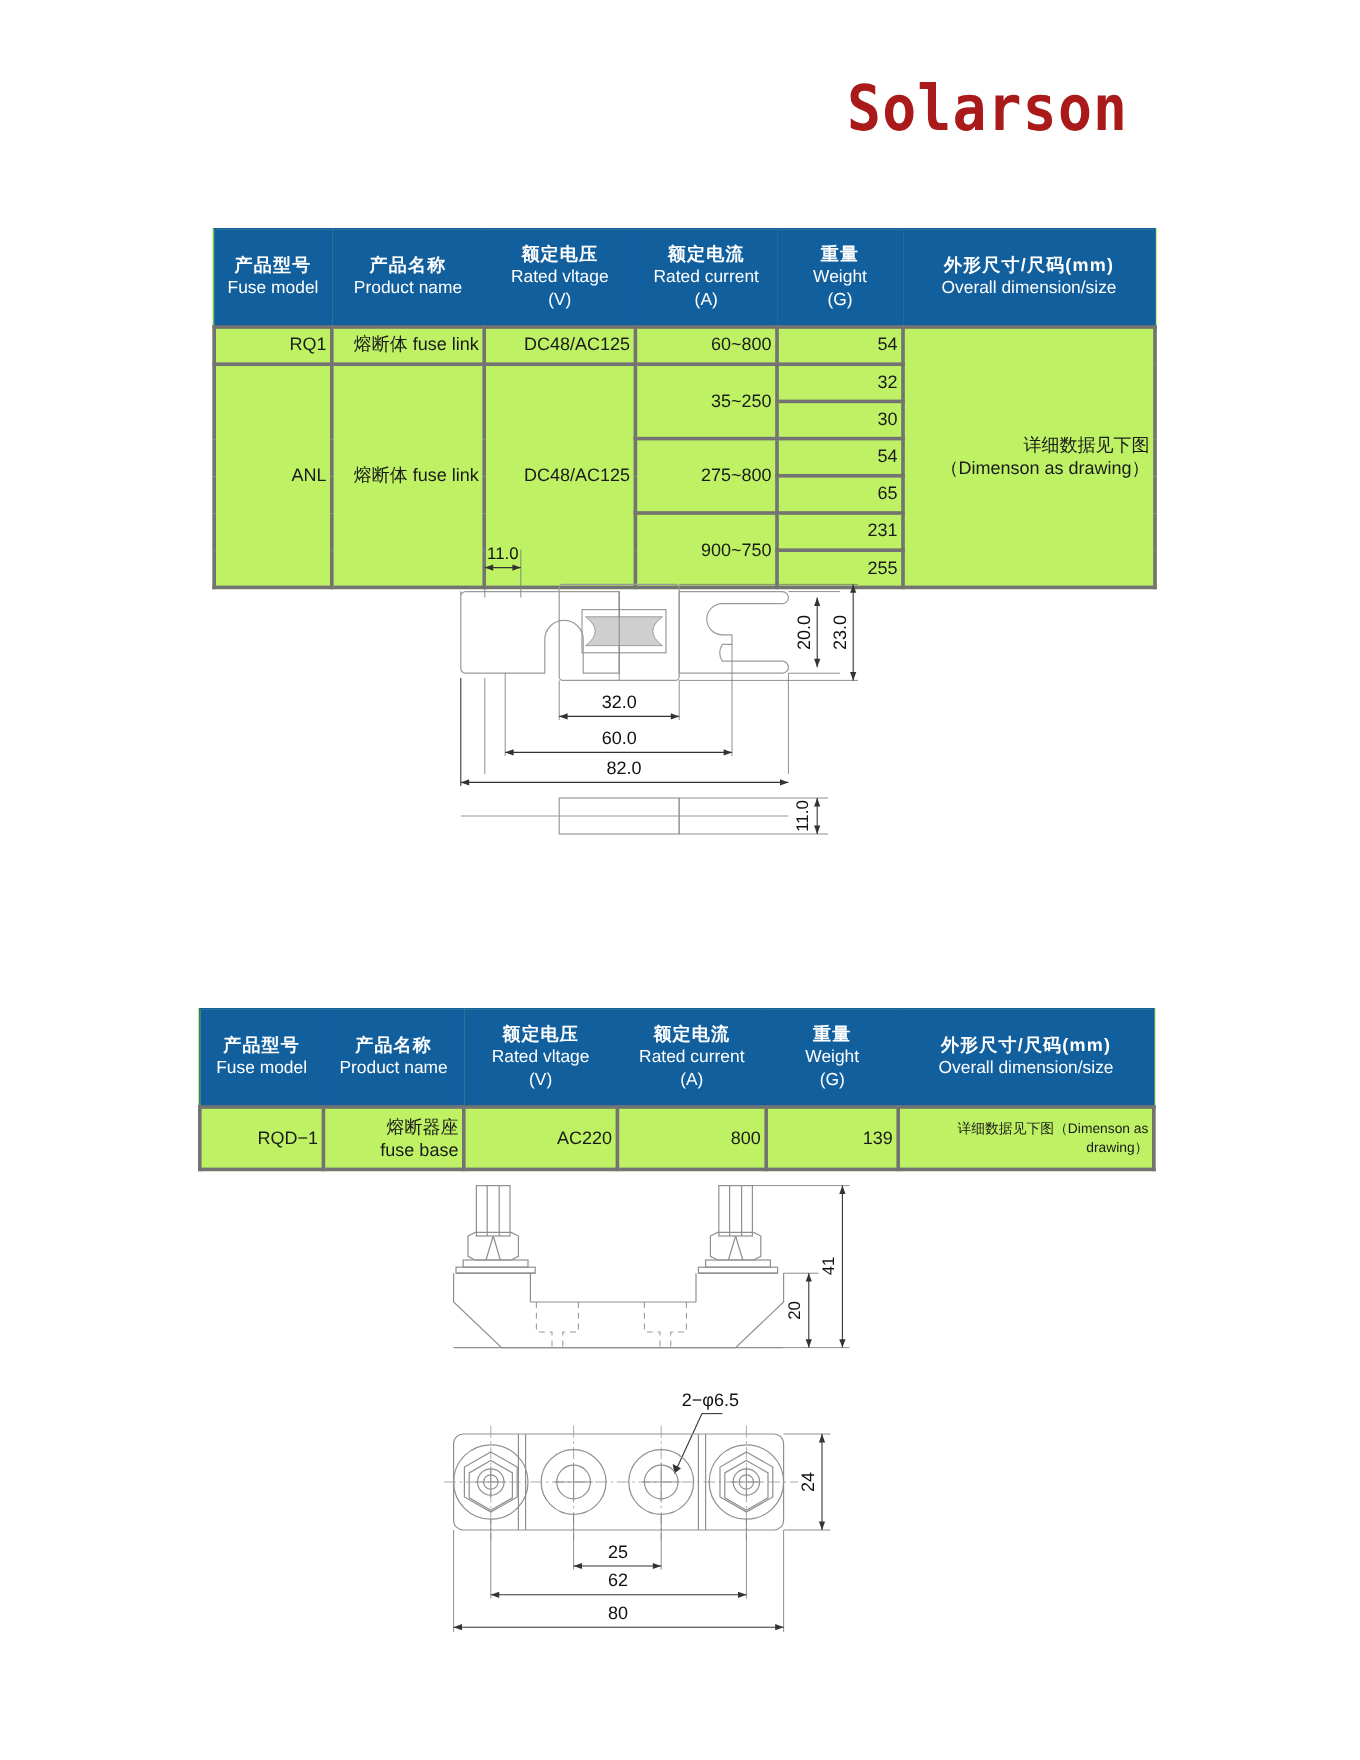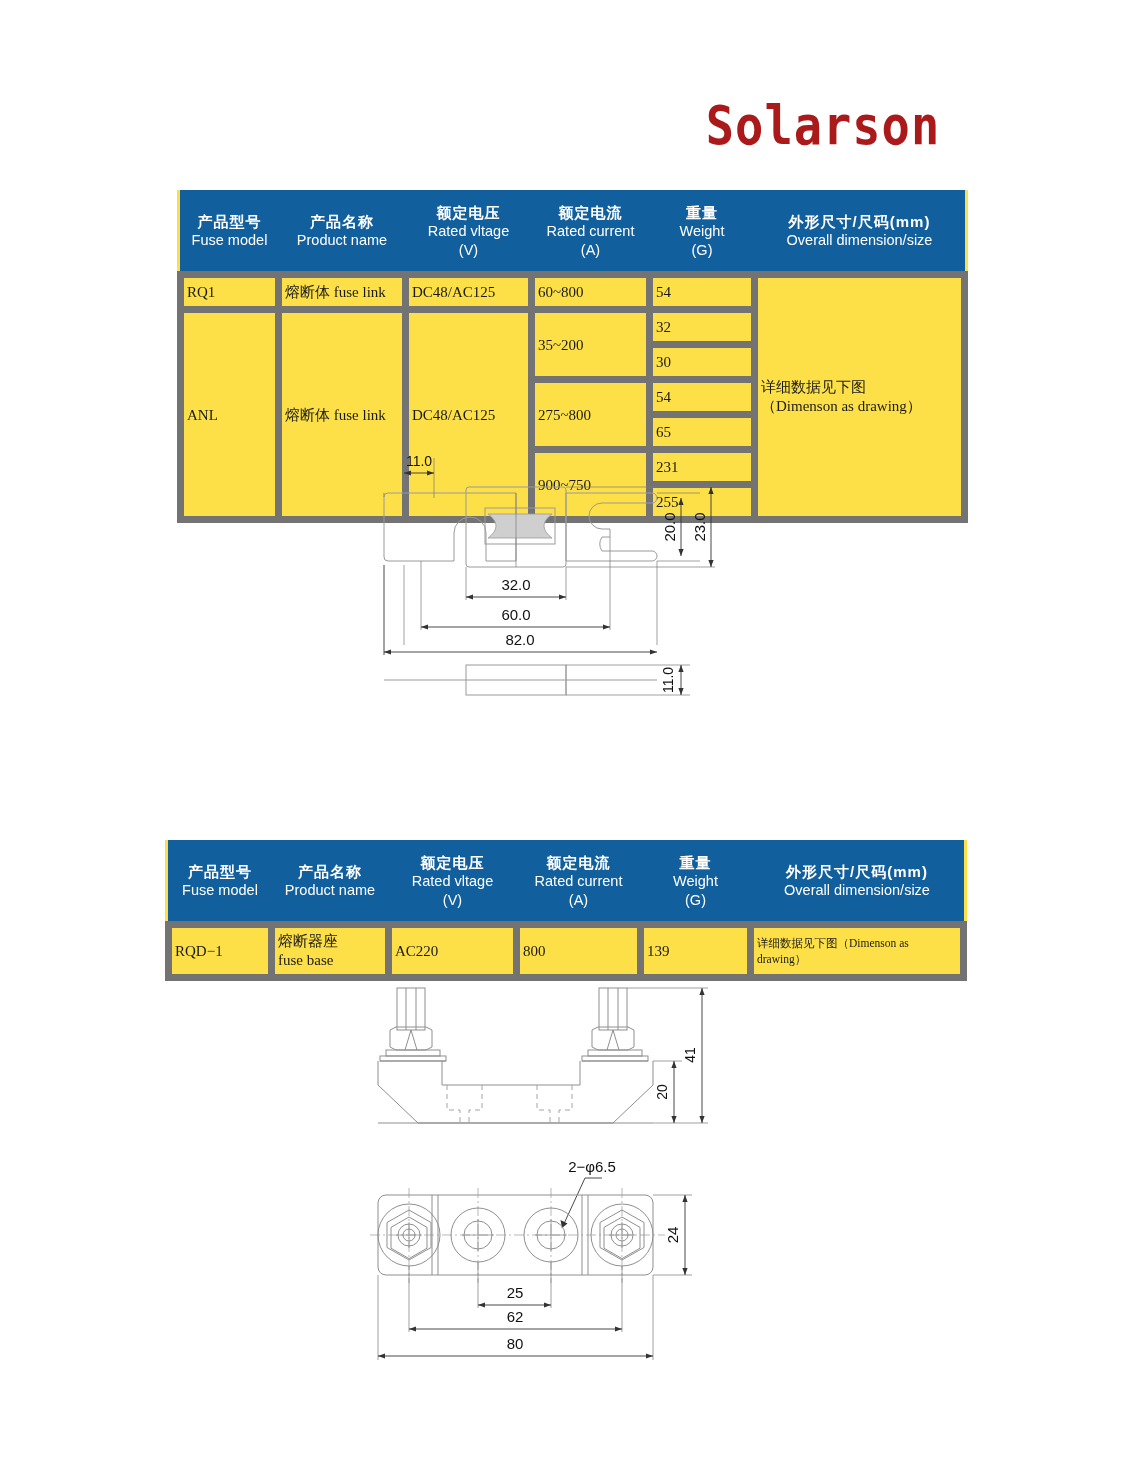--- a/index.html
+++ b/index.html
@@ -30,21 +30,20 @@
     font-size: 22px;
     color: #00a03c;
     letter-spacing: 0.2px;
     white-space: nowrap;
   }
   #brand-block {
     position: absolute;
     left: 663px; top: 62px;
     width: 320px;
     text-align: center;
-    margin-top: 35px;
   }
   #brand-logo {
     font-family: "DejaVu Sans Mono", monospace;
     font-weight: bold;
     font-size: 47px;
     line-height: 52px;
     color: #aa1a1a;
     letter-spacing: 1px;
     transform: scaleY(1.12);
     transform-origin: center top;
@@ -57,48 +56,47 @@
     color: #111;
     letter-spacing: 0.3px;
     white-space: nowrap;
   }
 
   
   .spec-table {
     position: absolute;
     border-collapse: collapse;
     table-layout: fixed;
-    background: #fde047;
+    background: #bef264;
     padding-left: 36px;
   }
   .spec-table th {
     background: #125f9e;
     color: #ffffff;
     font-weight: normal;
     font-size: 14.5px;
     line-height: 19px;
     border: 1px solid #125f9e;
     padding: 7px 2px;
     text-align: center;
     vertical-align: middle;
   }
   .spec-table th .cn {
     font-size: 15px;
     font-weight: bold;
     letter-spacing: 1px;
   }
   .spec-table td {
-    border: 7px solid #737373;
+    border: 3px solid #737373;
     font-size: 15px;
     color: #1b1b1b;
-    text-align: left;
+    text-align: right;
     vertical-align: middle;
     padding: 4px 3px;
     line-height: 20px;
-    font-family: Liberation Serif, serif;
   }
   .spec-table td.small {
     font-size: 11.5px;
     line-height: 16px;
   }
   .spec-table td.two-line {
     line-height: 19px;
   }
   .hdr-row th { height: 66px; }
 
@@ -172,21 +170,21 @@
         <div>（Dimenson as drawing）</div>
       </td>
     </tr>
 
     <tr style="height:21px">
       <td rowspan="6">ANL</td>
       <td rowspan="6">
         <span>熔断体</span><span>&nbsp;</span><span>fuse link</span>
       </td>
       <td rowspan="6">DC48/AC125</td>
-      <td rowspan="2">35~200</td>
+      <td rowspan="2">35~250</td>
       <td>32</td>
     </tr>
     <tr style="height:21px">
       <td>30</td>
     </tr>
     <tr style="height:21px">
       <td rowspan="2">275~800</td>
       <td>54</td>
     </tr>
     <tr style="height:21px">

